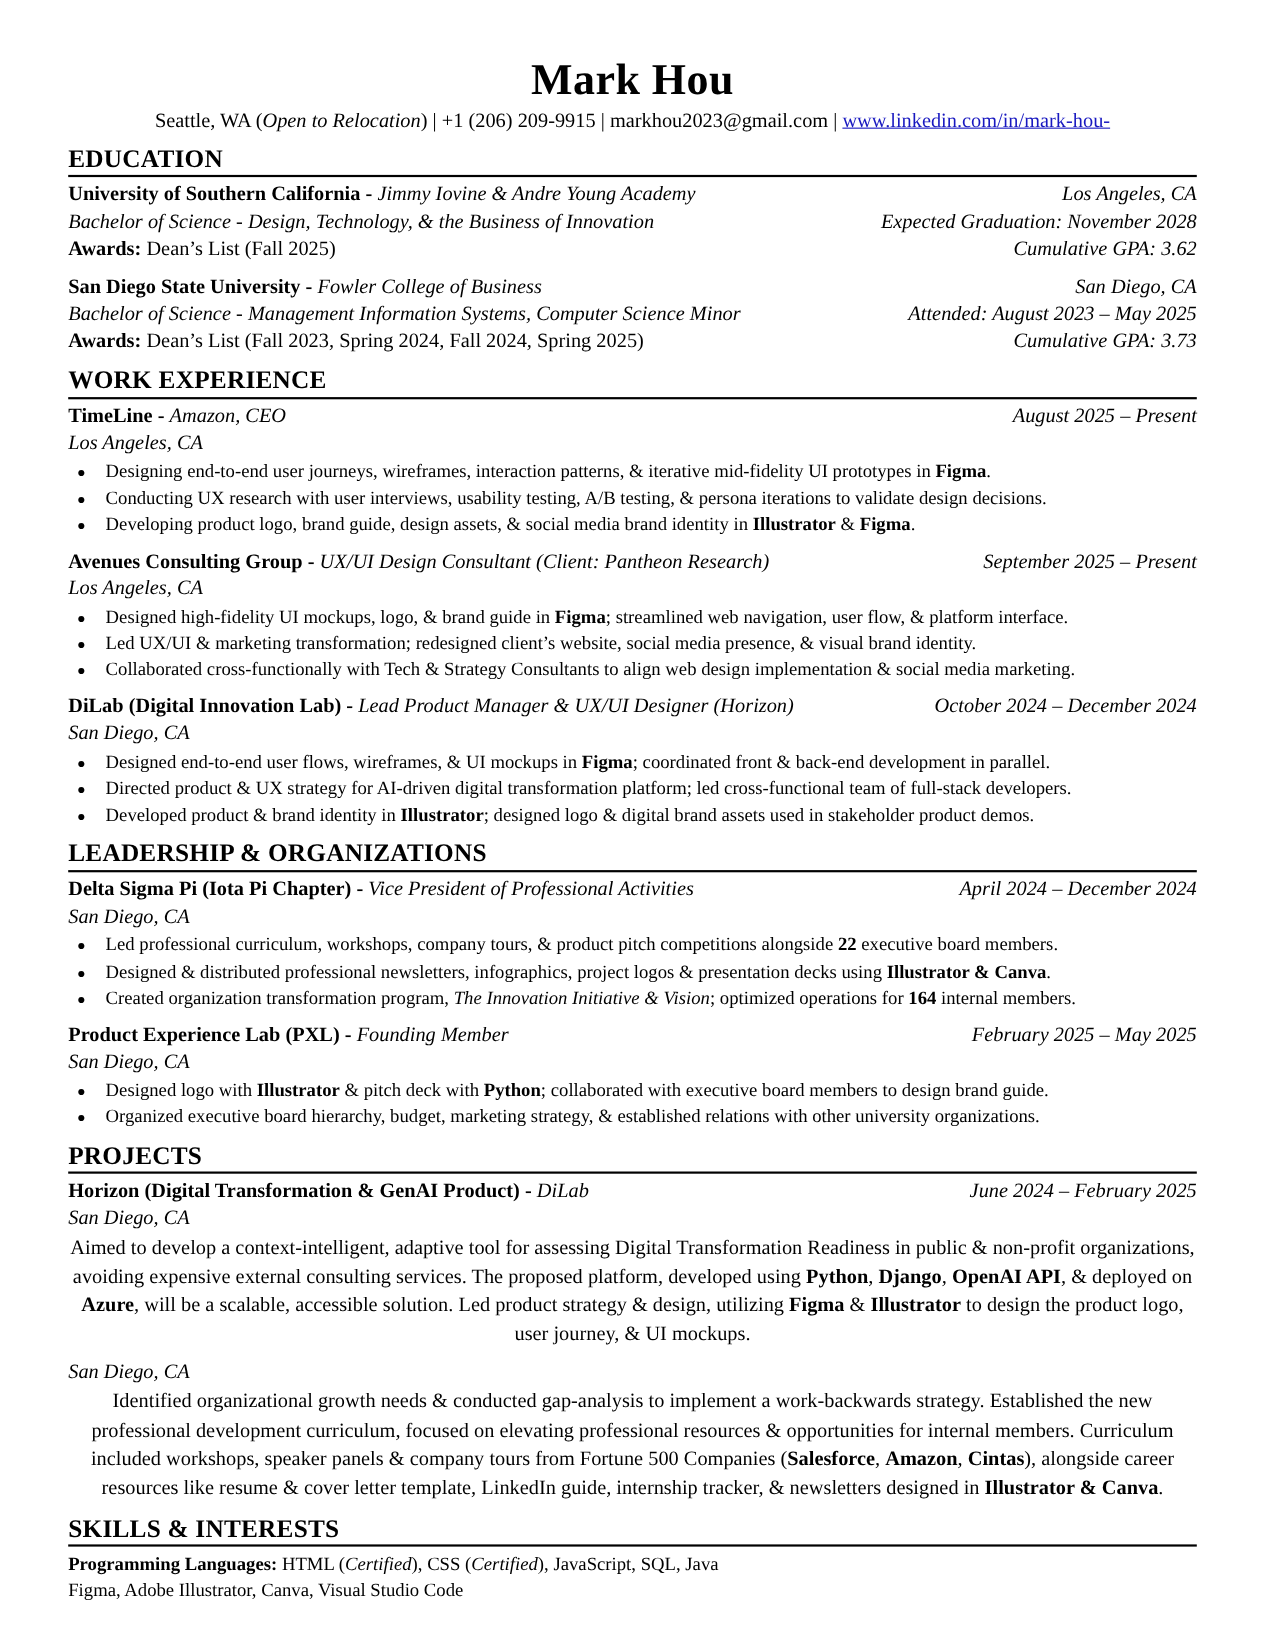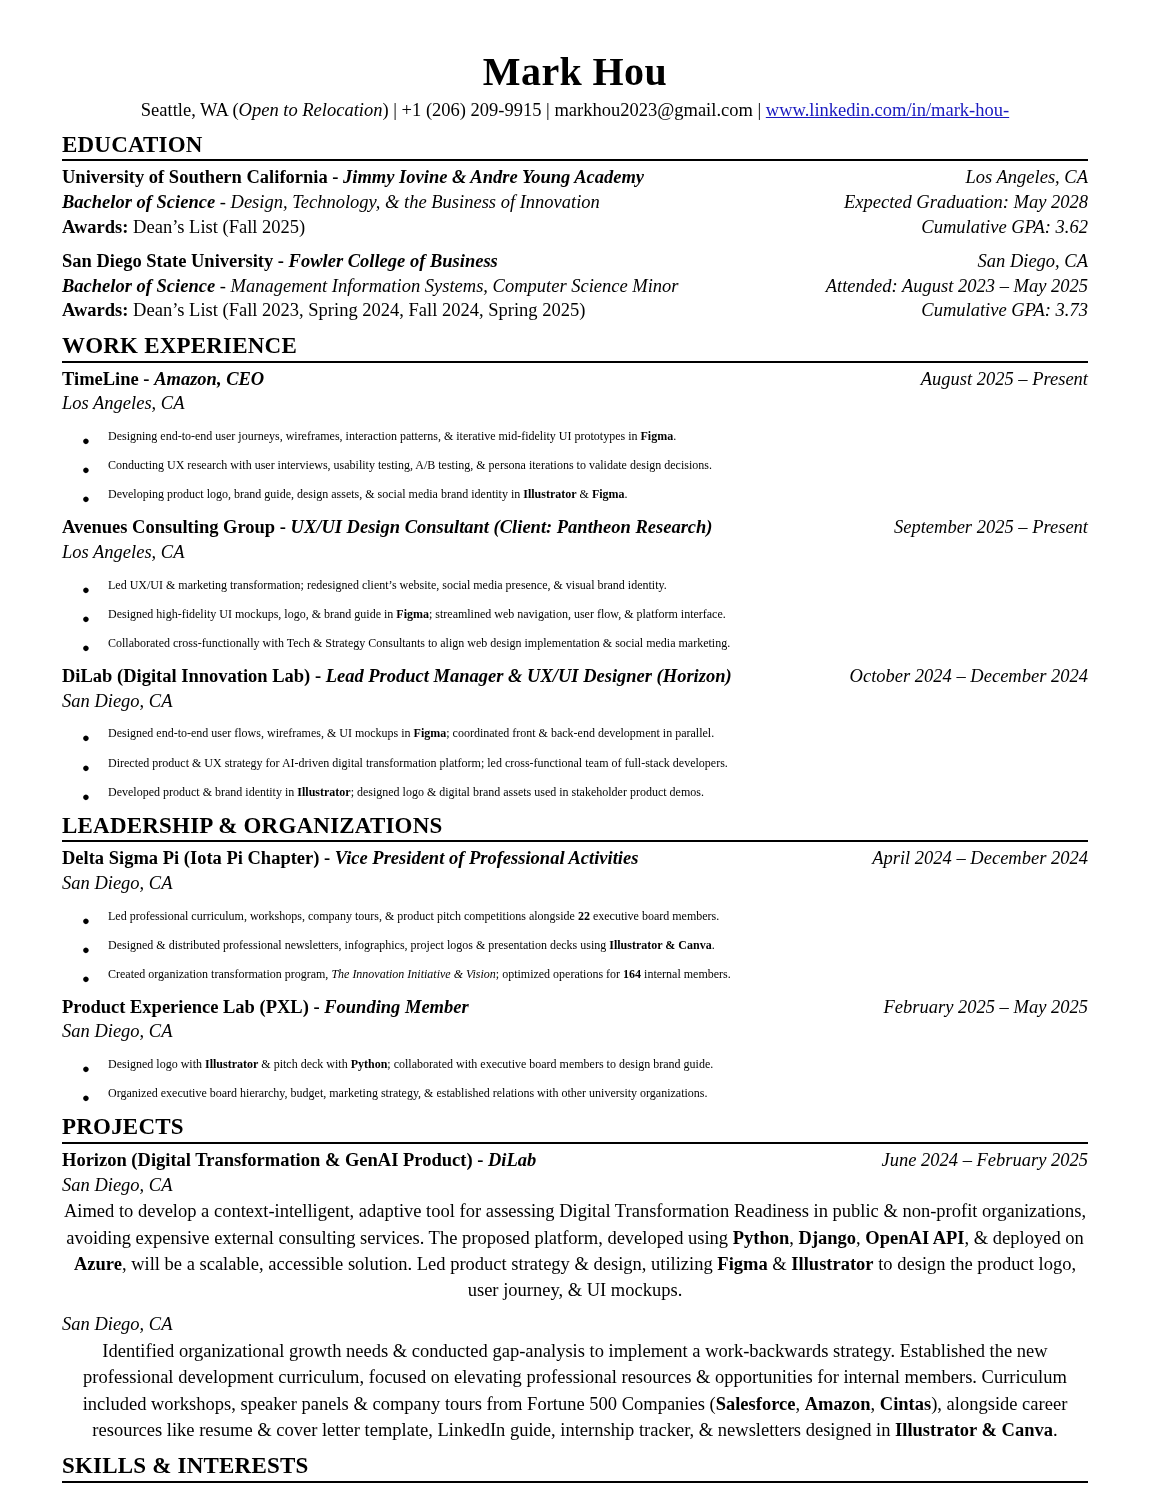--- a/index.html
+++ b/index.html
@@ -59,38 +59,38 @@
     line-height: 1.34;
   }
   .row .left { flex: 1 1 auto; padding-right: 16px; }
   .row .right {
     flex: 0 0 auto;
     font-style: italic;
     white-space: nowrap;
     text-align: right;
   }
   .b { font-weight: bold; }
-  .bi { font-weight: bold; font-style: italic; }
+  .bi { font-weight: normal; font-style: italic; }
   .i { font-style: italic; }
   .loc {
     font-size: 18.5px;
     font-style: italic;
     line-height: 1.34;
   }
   ul.bullets {
     list-style: none;
     margin: 1px 0 0 0;
     padding: 0;
   }
   ul.bullets li {
     position: relative;
     padding-left: 34px;
-    font-size: 12px;
+    font-size: 17px;
     line-height: 1.42;
-    margin: 12px;
+    margin: 0;
   }
   ul.bullets li:before {
     content: "\25CF";
     position: absolute;
     left: 8px;
     top: 0;
     font-size: 13px;
     line-height: 1.95;
   }
   p.para {
@@ -118,21 +118,21 @@
   <div class="section-title">EDUCATION</div>
   <div class="rule"></div>
 
   <div class="entry first">
     <div class="row">
       <div class="left"><span class="b">University of Southern California - </span><span class="bi">Jimmy Iovine &amp; Andre Young Academy</span></div>
       <div class="right">Los Angeles, CA</div>
     </div>
     <div class="row">
       <div class="left"><span class="bi">Bachelor of Science</span><span class="i"> - Design, Technology, &amp; the Business of Innovation</span></div>
-      <div class="right">Expected Graduation: May 2028</div>
+      <div class="right">Expected Graduation: November 2028</div>
     </div>
     <div class="row">
       <div class="left"><span class="b">Awards:</span><span> Dean’s List (Fall 2025)</span></div>
       <div class="right">Cumulative GPA: 3.62</div>
     </div>
   </div>
 
   <div class="entry">
     <div class="row">
       <div class="left"><span class="b">San Diego State University - </span><span class="bi">Fowler College of Business</span></div>
@@ -164,22 +164,22 @@
     </ul>
   </div>
 
   <div class="entry">
     <div class="row">
       <div class="left"><span class="b">Avenues Consulting Group - </span><span class="bi">UX/UI Design Consultant (Client: Pantheon Research)</span></div>
       <div class="right">September 2025 – Present</div>
     </div>
     <div class="loc">Los Angeles, CA</div>
     <ul class="bullets">
+      <li>Designed high-fidelity UI mockups, logo, &amp; brand guide in <b>Figma</b>; streamlined web navigation, user flow, &amp; platform interface.</li>
       <li>Led UX/UI &amp; marketing transformation; redesigned client’s website, social media presence, &amp; visual brand identity.</li>
-      <li>Designed high-fidelity UI mockups, logo, &amp; brand guide in <b>Figma</b>; streamlined web navigation, user flow, &amp; platform interface.</li>
       <li>Collaborated cross-functionally with Tech &amp; Strategy Consultants to align web design implementation &amp; social media marketing.</li>
     </ul>
   </div>
 
   <div class="entry">
     <div class="row">
       <div class="left"><span class="b">DiLab (Digital Innovation Lab) - </span><span class="bi">Lead Product Manager &amp; UX/UI Designer (Horizon)</span></div>
       <div class="right">October 2024 – December 2024</div>
     </div>
     <div class="loc">San Diego, CA</div>

